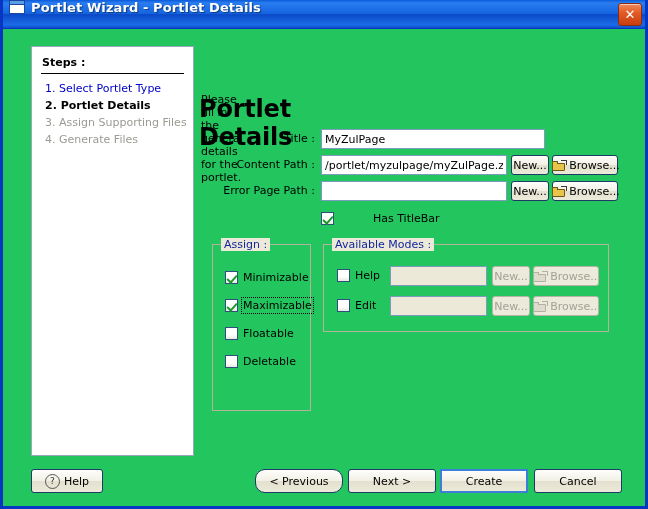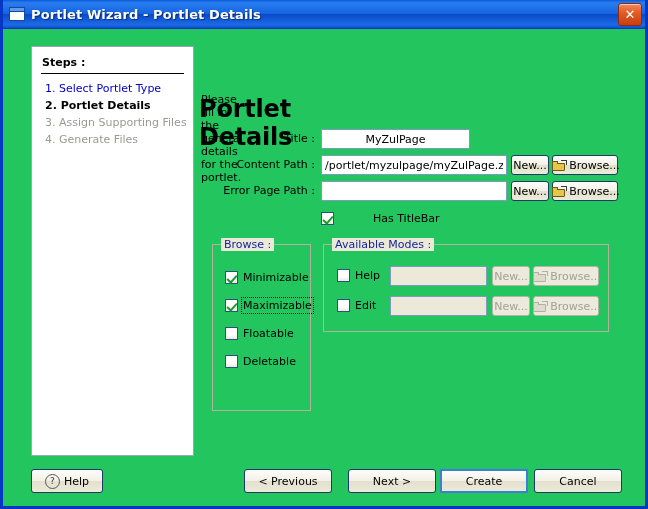--- a/index.html
+++ b/index.html
@@ -25,21 +25,20 @@
     border-top: none;
     background: #ece9d8;
   }
   .titlebar {
     position: relative;
     height: 28px;
     background: linear-gradient(to bottom,
         #0a5ad8 0%, #2a7cf0 10%, #1565e0 48%, #0b49c8 52%, #1c6be6 88%, #0d4fd0 100%);
     border-bottom: 1px solid #0736c4;
     display: flex;
-    align-items: center;
     padding: 0 12px 0 6px;
   }
   .title-icon {
     width: 16px; height: 14px;
     background: #ffffff;
     border: 1px solid #17489e;
     box-sizing: border-box;
     position: relative;
     flex: none;
     margin-right: 6px;
@@ -330,21 +329,21 @@
       <div class="step disabled">4. Generate Files</div>
     </div>
 
     <div class="content">
 
       <div class="page-title">Portlet Details</div>
       <div class="page-subtitle">Please fill in the general details for the portlet.</div>
 
       <div class="frow" style="top:100px;">
         <span class="lbl">Title :</span>
-        <input class="txt" style="left: 120px; width: 149px; text-align: center;" type="text" value="MyZulPage">
+        <input class="txt" style="left: 120px; width: 224px;" type="text" value="MyZulPage">
       </div>
 
       <div class="frow" style="top:126px;">
         <span class="lbl">Content Path :</span>
         <input class="txt" style="left: 120px; width: 186px;" type="text" value="/portlet/myzulpage/myZulPage.zul">
         <div class="btn btn-new" style="left:310px;">New...</div>
         <div class="btn btn-browse" style="left:351px;">
           <span class="folder-ic">
               <i></i>
               <u></u>
@@ -365,21 +364,21 @@
           <span>Browse...</span>
         </div>
       </div>
 
       <div class="cb-row" style="left:318px; top:181px;gap:39px;">
         <span class="cb checked"></span>
         <span class="cb-label">Has TitleBar</span>
       </div>
 
       <div class="group" style="left:209px; top:215px; width:99px; height:167px;">
-        <span class="legend">Browse :</span>
+        <span class="legend">Assign :</span>
 
         <div class="cb-row" style="left:12px; top:24px;">
           <span class="cb checked"></span>
           <span class="cb-label">Minimizable</span>
         </div>
         <div class="cb-row focused" style="left:12px; top:52px;">
           <span class="cb checked"></span>
           <span class="cb-label">Maximizable</span>
         </div>
         <div class="cb-row" style="left:12px; top:80px;">
@@ -421,20 +420,20 @@
               <u></u>
             </span>
           <span>Browse...</span>
         </div>
       </div>
 
       <div class="btn btn-help">
         <span class="q-ic">?</span>
         <span>Help</span>
       </div>
-      <div class="btn btn-nav" style="left:241px;">&lt; Previous</div>
+      <div class="btn btn-nav" style="left:252px;border-radius:10px;">&lt; Previous</div>
       <div class="btn btn-nav" style="left:345px;">Next &gt;</div>
       <div class="btn btn-nav default" style="left:437px;">Create</div>
       <div class="btn btn-nav" style="left:531px;">Cancel</div>
 
     </div>
   </div>
 </div>
 
 </body></html>

